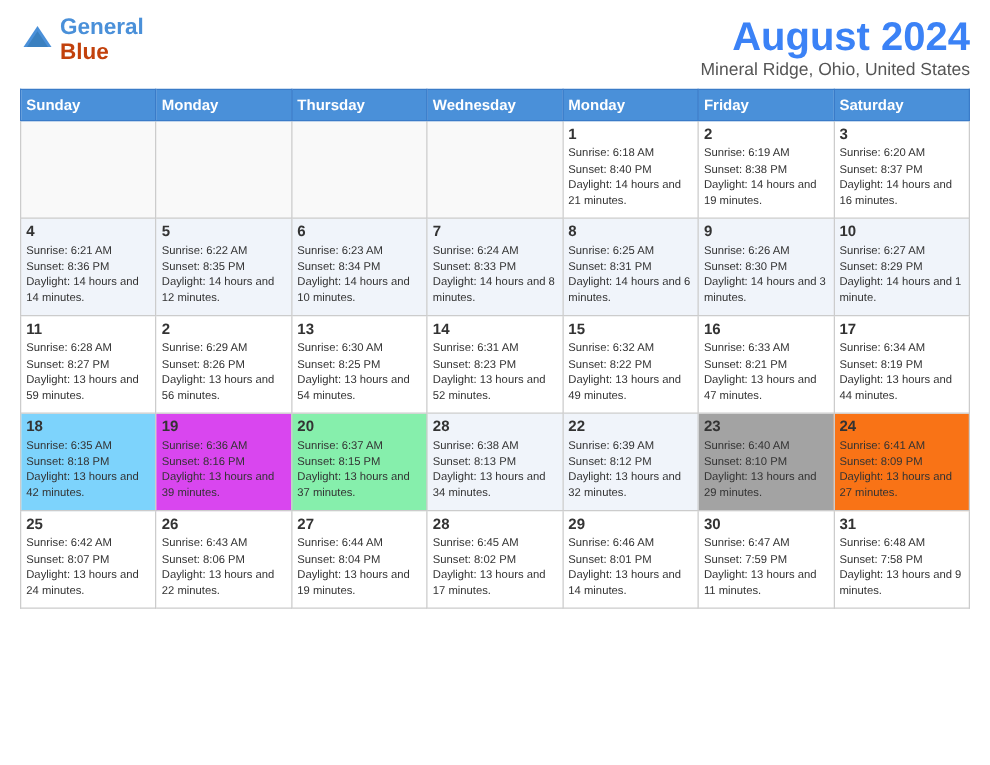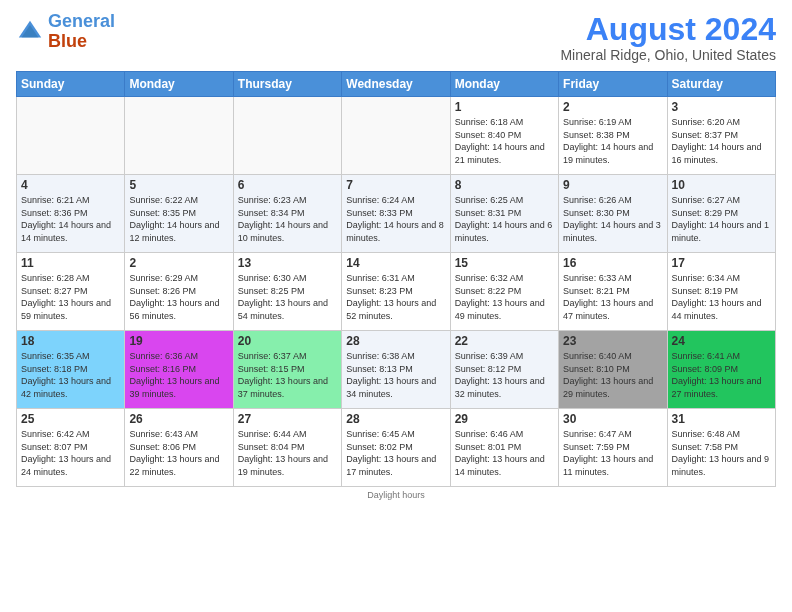--- a/index.html
+++ b/index.html
@@ -238,21 +238,21 @@
             <div class="day-info">Sunrise: 6:38 AM<br>Sunset: 8:13 PM<br>Daylight: 13 hours and 34 minutes.</div>
           </td>
           <td style="background: rgb(240, 244, 250);">
             <span class="day-number">22</span>
             <div class="day-info">Sunrise: 6:39 AM<br>Sunset: 8:12 PM<br>Daylight: 13 hours and 32 minutes.</div>
           </td>
           <td style="background: #a3a3a3;">
             <span class="day-number">23</span>
             <div class="day-info">Sunrise: 6:40 AM<br>Sunset: 8:10 PM<br>Daylight: 13 hours and 29 minutes.</div>
           </td>
-          <td style="background: #22c55e;">
+          <td style="background: #f97316;">
             <span class="day-number">24</span>
             <div class="day-info">Sunrise: 6:41 AM<br>Sunset: 8:09 PM<br>Daylight: 13 hours and 27 minutes.</div>
           </td>
         </tr>
         <tr>
           <td>
             <span class="day-number">25</span>
             <div class="day-info">Sunrise: 6:42 AM<br>Sunset: 8:07 PM<br>Daylight: 13 hours and 24 minutes.</div>
           </td>
           <td>
@@ -276,16 +276,13 @@
             <div class="day-info">Sunrise: 6:47 AM<br>Sunset: 7:59 PM<br>Daylight: 13 hours and 11 minutes.</div>
           </td>
           <td>
             <span class="day-number">31</span>
             <div class="day-info">Sunrise: 6:48 AM<br>Sunset: 7:58 PM<br>Daylight: 13 hours and 9 minutes.</div>
           </td>
         </tr>
       </tbody>
   </table>
 
-  <div class="footer-note">
-    <span>Daylight hours</span>
-  </div>
 </div>
 
 </body></html>

